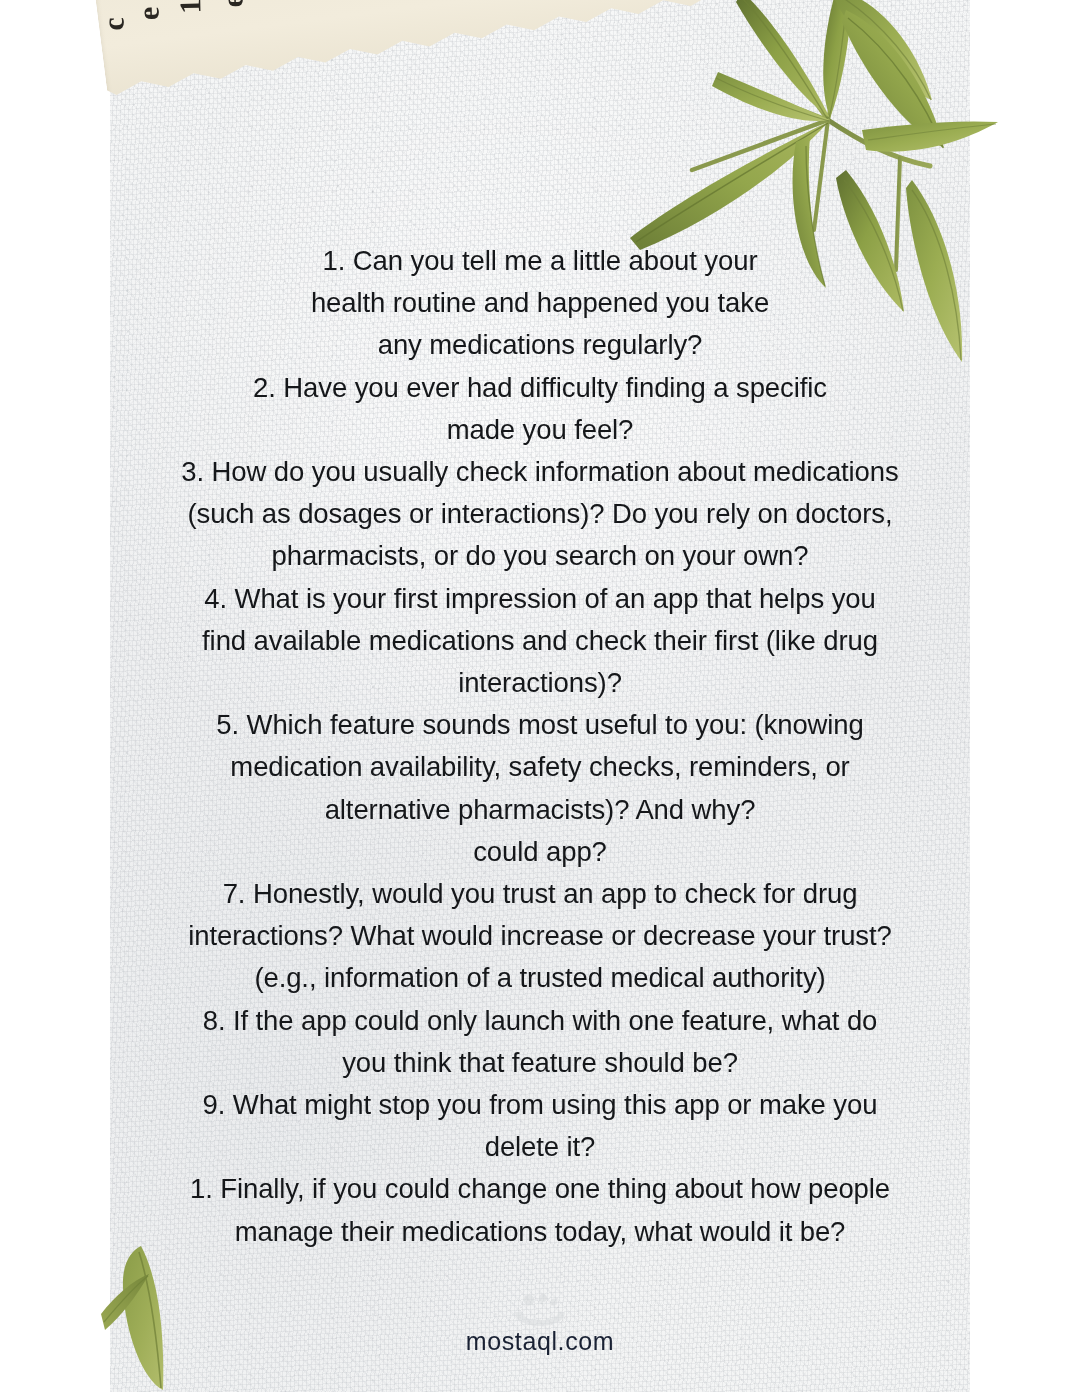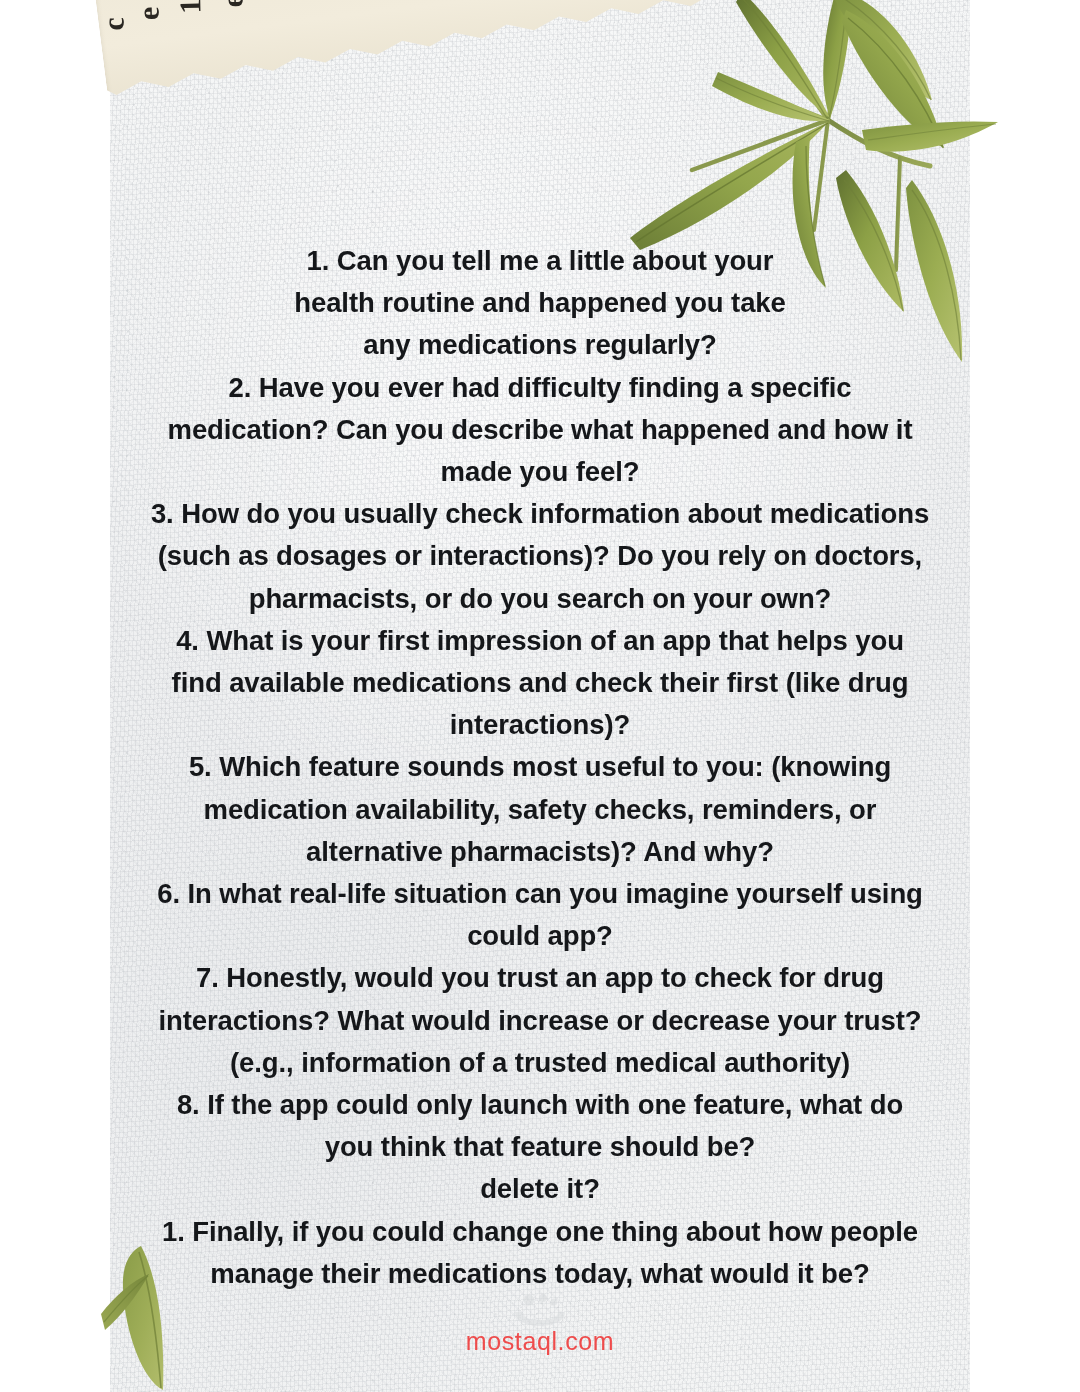--- a/index.html
+++ b/index.html
@@ -125,21 +125,20 @@
     text-align: center;
     font-family: "Liberation Sans", sans-serif;
     font-size: 27.5px;
     line-height: 42.2px;
     color: #15171a;
     letter-spacing: -0.1px;
   }
   .question-line {
     display: block;
     white-space: nowrap;
-    font-weight: bold;
   }
 
   
   #watermark {
     position: absolute;
     left: 0;
     right: 0;
     top: 1292px;
     text-align: center;
     pointer-events: none;
@@ -147,21 +146,21 @@
   #watermark-logo {
     display: block;
     margin: 0 auto 1px auto;
     width: 74px;
     height: 34px;
     opacity: 0.5;
   }
   #watermark-text {
     font-family: "Liberation Sans", sans-serif;
     font-size: 25px;
-    color: #ef4444;
+    color: #0f172a;
     letter-spacing: 0.6px;
     opacity: 0.95;
   }
 </style>
 </head>
 <body>
 
 <div id="canvas">
 
   <div id="paper-sheet">
@@ -260,45 +259,44 @@
       <path d="M 9 92 C 24 74 40 56 53 46" stroke="#6d7e36" stroke-width="1.3" fill="none" opacity="0.6"></path>
     </svg>
   </div>
 
   <div id="questions-block">
     <span class="question-line">1. Can you tell me a little about your</span>
     <span class="question-line">health routine and happened you take</span>
     <span class="question-line">any medications regularly?</span>
 
     <span class="question-line">2. Have you ever had difficulty finding a specific</span>
-    <span class="question-line">medication? Can you describe what happened and how it</span>
     <span class="question-line">made you feel?</span>
 
     <span class="question-line">3. How do you usually check information about medications</span>
     <span class="question-line">(such as dosages or interactions)? Do you rely on doctors,</span>
     <span class="question-line">pharmacists, or do you search on your own?</span>
 
     <span class="question-line">4. What is your first impression of an app that helps you</span>
     <span class="question-line">find available medications and check their first (like drug</span>
     <span class="question-line">interactions)?</span>
 
     <span class="question-line">5. Which feature sounds most useful to you: (knowing</span>
     <span class="question-line">medication availability, safety checks, reminders, or</span>
     <span class="question-line">alternative pharmacists)? And why?</span>
 
-    <span class="question-line">6. In what real-life situation can you imagine yourself using</span>
     <span class="question-line">could app?</span>
 
     <span class="question-line">7. Honestly, would you trust an app to check for drug</span>
     <span class="question-line">interactions? What would increase or decrease your trust?</span>
     <span class="question-line">(e.g., information of a trusted medical authority)</span>
 
     <span class="question-line">8. If the app could only launch with one feature, what do</span>
     <span class="question-line">you think that feature should be?</span>
 
+    <span class="question-line">9. What might stop you from using this app or make you</span>
     <span class="question-line">delete it?</span>
 
     <span class="question-line">1. Finally, if you could change one thing about how people</span>
     <span class="question-line">manage their medications today, what would it be?</span>
   </div>
 
   <div id="watermark">
     <svg id="watermark-logo" viewBox="0 0 74 34" xmlns="http://www.w3.org/2000/svg">
       <circle cx="26" cy="8" r="5.5" fill="#d6d9db"></circle>
       <circle cx="40" cy="6" r="4.2" fill="#d6d9db"></circle>

